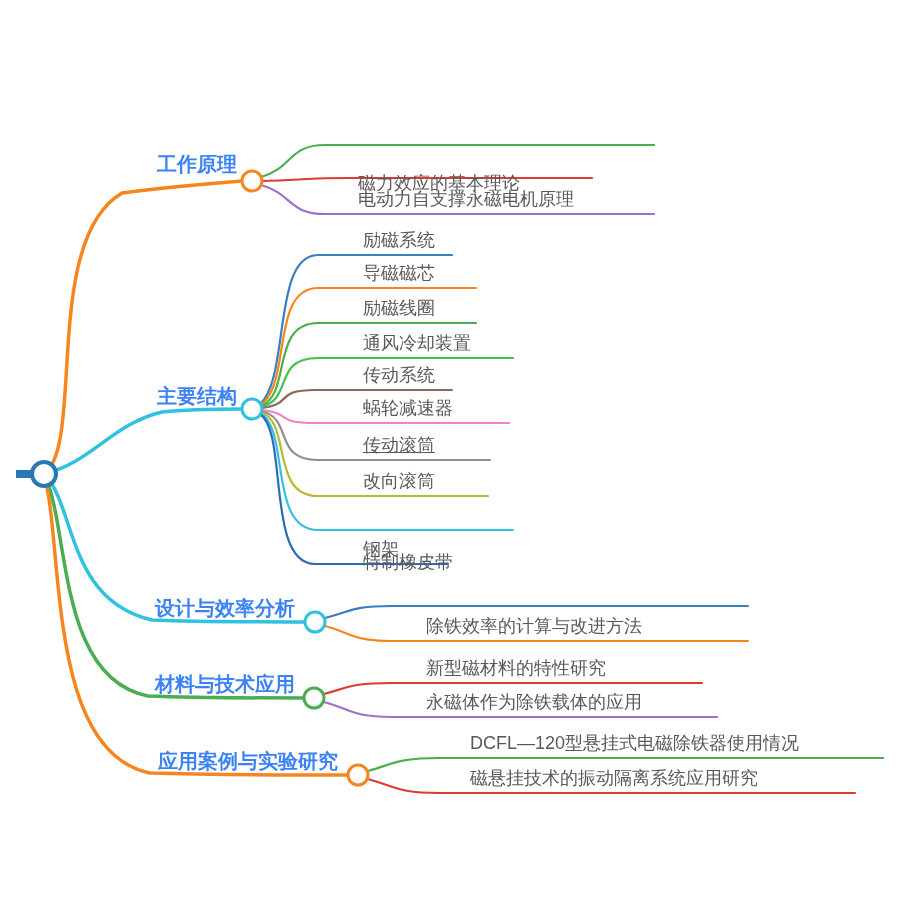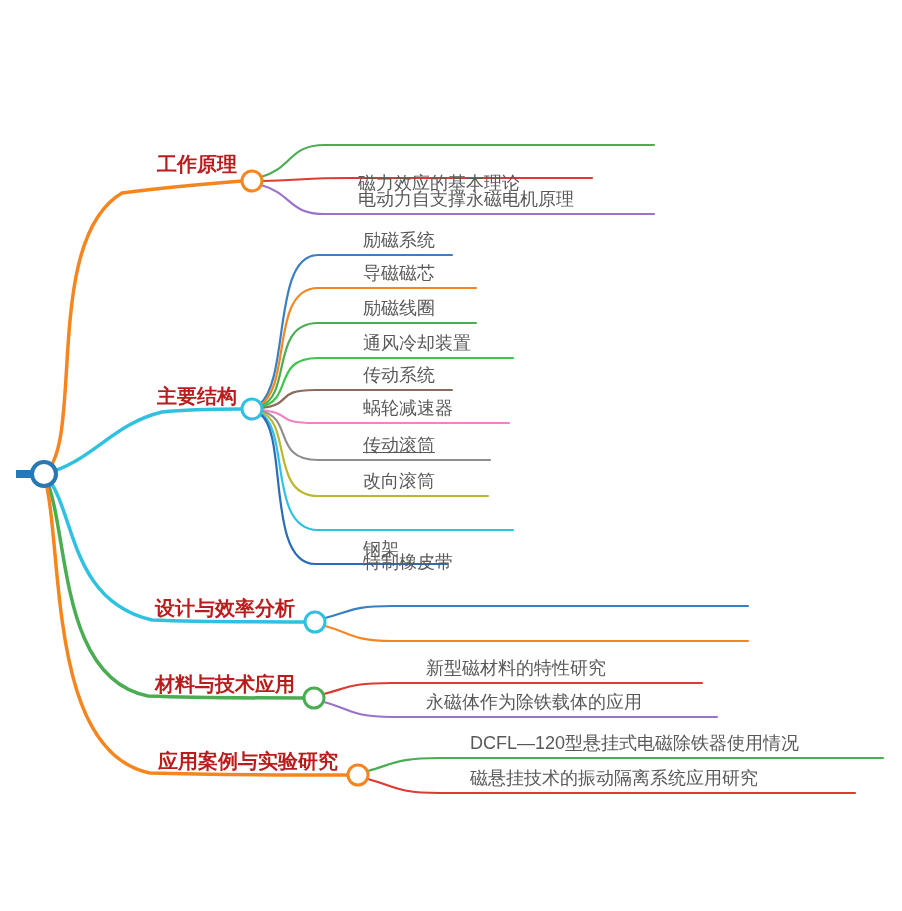--- a/index.html
+++ b/index.html
@@ -8,21 +8,21 @@
     width: 902px; height: 911px;
     background: #ffffff;
     overflow: hidden;
     font-family: "Liberation Sans", sans-serif;
   }
   .canvas svg { position: absolute; left: 0; top: 0; }
   .label-layer { position: absolute; left: 0; top: 0; width: 100%; height: 100%; }
   .main-label {
     position: absolute;
     font-size: 20px; line-height: 22px;
-    font-weight: 700; color: #b91c1c;
+    font-weight: 700; color: #3b82f6;
     white-space: nowrap; cursor: default;
   }
   .sub-label {
     position: absolute;
     font-size: 18px; line-height: 24px;
     font-weight: 400; color: #595959;
     white-space: nowrap; cursor: default;
   }
 </style>
 </head>
@@ -89,20 +89,21 @@
     <div class="sub-label" style="left:363px; top:261px;">导磁磁芯</div>
     <div class="sub-label" style="left:363px; top:296px;">励磁线圈</div>
     <div class="sub-label" style="left:363px; top:331px;">通风冷却装置</div>
     <div class="sub-label" style="left:363px; top:363px;">传动系统</div>
     <div class="sub-label" style="left:363px; top:396px;">蜗轮减速器</div>
     <div class="sub-label" style="left:363px; top:433px;text-decoration:underline;">传动滚筒</div>
     <div class="sub-label" style="left:363px; top:469px;">改向滚筒</div>
     <div class="sub-label" style="left:363px; top:505px;margin-top:45px;">特制橡皮带</div>
     <div class="sub-label" style="left:363px; top:537px;">钢架</div>
 
+    <div class="sub-label" style="left:426px; top:614px;">除铁效率的计算与改进方法</div>
 
     <div class="sub-label" style="left:426px; top:656px;">新型磁材料的特性研究</div>
     <div class="sub-label" style="left:426px; top:690px;">永磁体作为除铁载体的应用</div>
 
     <div class="sub-label" style="left:470px; top:731px;">DCFL—120型悬挂式电磁除铁器使用情况</div>
     <div class="sub-label" style="left:470px; top:766px;">磁悬挂技术的振动隔离系统应用研究</div>
   </div>
 
 </div>
 

